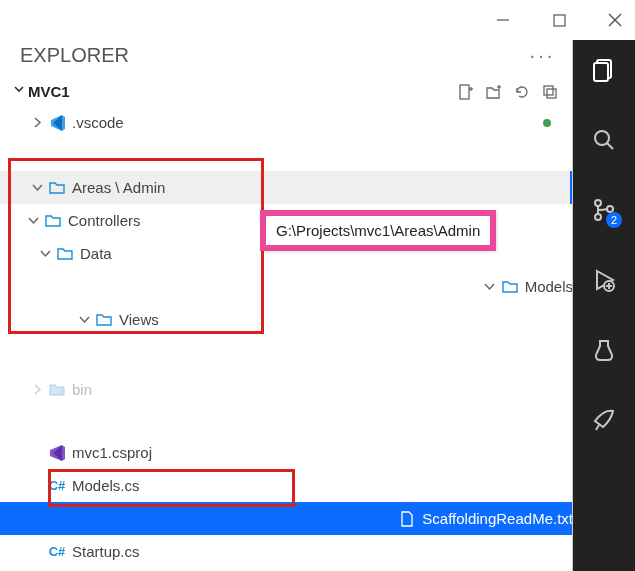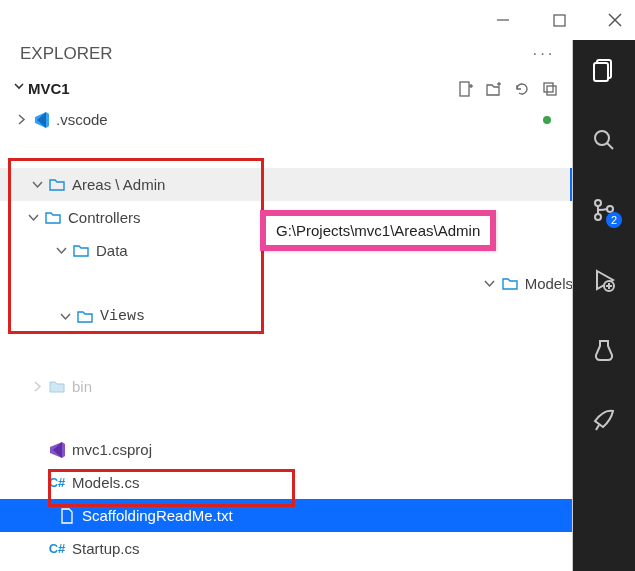--- a/index.html
+++ b/index.html
@@ -36,21 +36,21 @@
   .explorer {
     flex: 1;
     background: #fff;
     position: relative;
   }
   .explorer-header {
     display: flex;
     justify-content: space-between;
     padding: 4px 18px 10px 20px;
     color: #555;
-    font-size: 17px;
+    font-size: 20px;
   }
   .project-header {
     display: flex;
     align-items: flex-start;
     padding: 6px 10px 6px 10px;
     font-weight: 700;
     color: #222;
     font-size: 15px;
     position: relative;
   }
@@ -241,21 +241,21 @@
           <svg width="18" height="18" viewBox="0 0 18 18">
               <rect x="3" y="3" width="9" height="9" fill="none" stroke="#666" stroke-width="1.3"></rect>
               <rect x="6" y="6" width="9" height="9" fill="none" stroke="#666" stroke-width="1.3"></rect>
             </svg>
         </span>
       </span>
     </div>
 
     <div class="tree">
 
-      <div class="row" style="padding-left:12px;">
+      <div class="row" style="padding-left:28px;">
         <span class="chev">
           <svg width="11" height="11" viewBox="0 0 11 11">
               <polyline points="3,1 8,5.5 3,10" fill="none" stroke="#666" stroke-width="1.5"></polyline>
             </svg>
         </span>
         <span class="icon">
           <svg width="18" height="18" viewBox="0 0 18 18">
               <polygon points="14,1 17,3 17,15 14,17 3,12 3,6" fill="#3aa0f2"></polygon>
               <polygon points="14,1 14,17 5,9" fill="#0d6fc2"></polygon>
             </svg>
@@ -285,21 +285,21 @@
             </svg>
         </span>
         <span class="icon">
           <svg width="18" height="18" viewBox="0 0 18 18">
               <path d="M2 4 h5 l2 2 h7 v8 h-14 z" fill="none" stroke="#1a8fd6" stroke-width="1.4"></path>
             </svg>
         </span>
         <span class="label">Controllers</span>
       </div>
 
-      <div class="row" style="padding-left:52px;">
+      <div class="row" style="padding-left:36px;">
         <span class="chev">
           <svg width="11" height="11" viewBox="0 0 11 11">
               <polyline points="1,3 5.5,8 10,3" fill="none" stroke="#666" stroke-width="1.5"></polyline>
             </svg>
         </span>
         <span class="icon">
           <svg width="18" height="18" viewBox="0 0 18 18">
               <path d="M2 4 h5 l2 2 h7 v8 h-14 z" fill="none" stroke="#1a8fd6" stroke-width="1.4"></path>
             </svg>
         </span>
@@ -313,21 +313,21 @@
             </svg>
         </span>
         <span class="icon">
           <svg width="18" height="18" viewBox="0 0 18 18">
               <path d="M2 4 h5 l2 2 h7 v8 h-14 z" fill="none" stroke="#1a8fd6" stroke-width="1.4"></path>
             </svg>
         </span>
         <span class="label">Models</span>
       </div>
 
-      <div class="row" style="padding-left:56px;font-family:Liberation Mono, monospace;">
+      <div class="row" style="padding-left:75px;">
         <span class="chev">
           <svg width="11" height="11" viewBox="0 0 11 11">
               <polyline points="1,3 5.5,8 10,3" fill="none" stroke="#666" stroke-width="1.5"></polyline>
             </svg>
         </span>
         <span class="icon">
           <svg width="18" height="18" viewBox="0 0 18 18">
               <path d="M2 4 h5 l2 2 h7 v8 h-14 z" fill="none" stroke="#1a8fd6" stroke-width="1.4"></path>
             </svg>
         </span>
@@ -359,21 +359,21 @@
             </svg>
         </span>
         <span class="label">mvc1.csproj</span>
       </div>
 
       <div class="row" style="padding-left:46px;">
         <span class="icon" style="color:#1a8fd6;font-weight:700;font-size:13px;">C#</span>
         <span class="label">Models.cs</span>
       </div>
 
-      <div class="row selected" style="padding-left:56px;">
+      <div class="row selected" style="padding-left:34px;justify-content:flex-end;">
         <span class="icon">
           <svg width="16" height="16" viewBox="0 0 16 16">
               <path d="M3 1 h7 l3 3 v11 h-10 z" fill="none" stroke="#fff" stroke-width="1.3"></path>
             </svg>
         </span>
         <span class="label">ScaffoldingReadMe.txt</span>
       </div>
 
       <div class="row" style="padding-left:46px;">
         <span class="icon" style="color:#1a8fd6;font-weight:700;font-size:13px;">C#</span>

